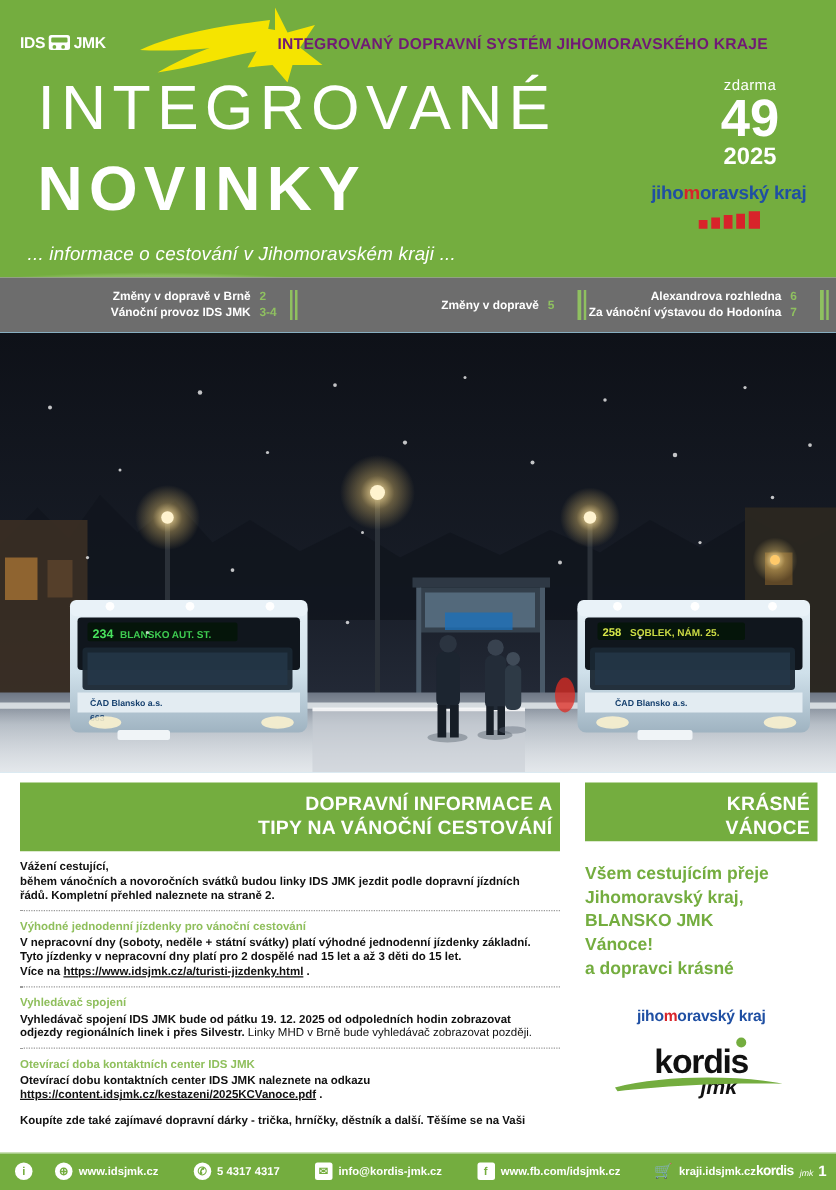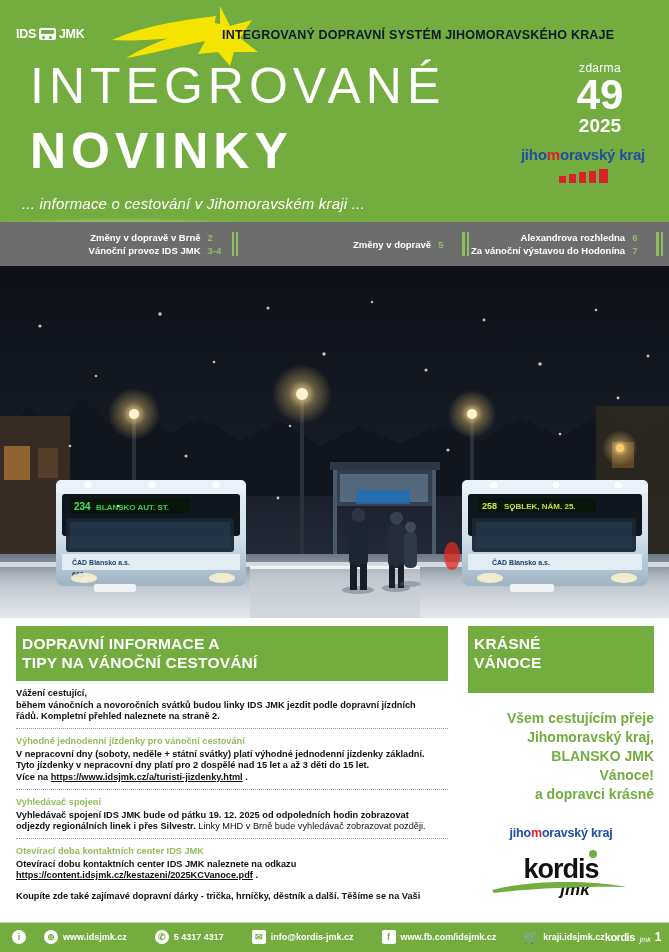--- a/index.html
+++ b/index.html
@@ -45,21 +45,21 @@
     content:"";position:absolute;left:2px;top:2px;width:13px;height:4px;background:#74ad3f;border-radius:1px;
   }
   .ids-logo .busbox::after{
     content:"";position:absolute;left:3px;bottom:1px;width:3px;height:3px;border-radius:50%;
     background:#74ad3f;box-shadow:7px 0 0 #74ad3f;
   }
 
   .comet{position:absolute;left:112px;top:6px;width:180px;height:60px;}
   .header-strap{
     position:absolute;left:222px;top:28px;
-    font-size:12.5px;font-weight:bold;color:#0f172a;letter-spacing:0.2px;
+    font-size:12.5px;font-weight:bold;color:#701a75;letter-spacing:0.2px;
     white-space:nowrap;
   }
 
   .title-zone{position:relative;}
   .title1{
     position:absolute;left:30px;top:13px;
     font-size:50px;font-weight:300;color:#ffffff;letter-spacing:5px;
     line-height:1;font-family:"Liberation Sans", sans-serif;
   }
   .title2{
@@ -115,35 +115,35 @@
 
   
   .content{
     position:relative;width:669px;height:313px;background:#ffffff;
     padding:0;box-sizing:border-box;
   }
   .col-left{position:absolute;left:16px;top:8px;width:432px;}
   .col-right{position:absolute;left:468px;top:8px;width:186px;}
 
   .greenhead{
-    background:#74ad3f;color:#fff;text-align:left;font-weight:bold;
+    background:#74ad3f;color:#fff;text-align:right;font-weight:bold;
     font-size:15.5px;line-height:19px;padding:8px 6px 9px;letter-spacing:0.2px;
   }
-  .greenhead.small{font-size:15.5px;line-height:19px;padding:8px 6px 21px;}
+  .greenhead.small{font-size:15.5px;line-height:19px;padding:8px 6px 1px;}
 
   .body-txt{font-size:9.2px;line-height:11.6px;color:#111;font-weight:bold;margin-top:7px;}
   .sec-title{
     font-size:9.2px;font-weight:bold;color:#8fbf5c;margin-top:5px;line-height:12px;
   }
   .dotted{border-top:1px dotted #9a9a9a;margin-top:5px;padding-top:1px;}
   .lnk{text-decoration:underline;color:#111;font-weight:bold;}
   .thin{font-weight:normal;}
 
   .xmas-msg{
-    text-align:right;color:#74ad3f;font-weight:bold;font-size:14px;line-height:19px;
+    text-align:left;color:#74ad3f;font-weight:bold;font-size:14px;line-height:19px;
     margin-top:16px;
   }
   .kraj-mini{
     text-align:center;margin-top:22px;
     font-size:12.5px;font-weight:bold;color:#1f4fa3;letter-spacing:-0.2px;
   }
   .kraj-mini .red{color:#d8232a;}
   .kordis{
     text-align:center;margin-top:16px;position:relative;
   }

